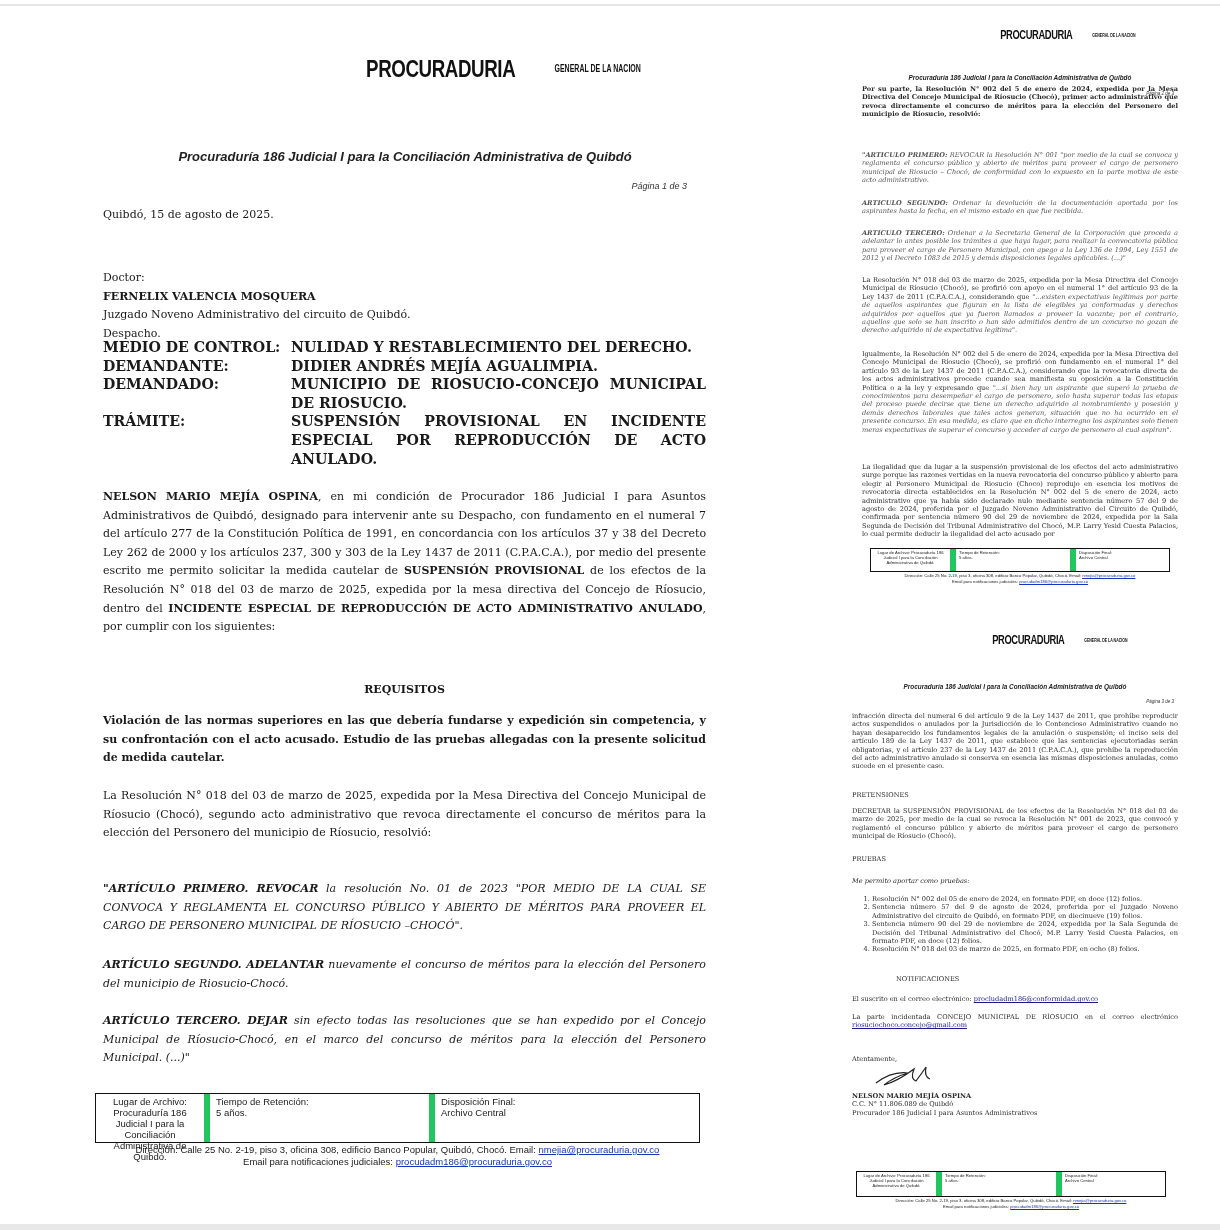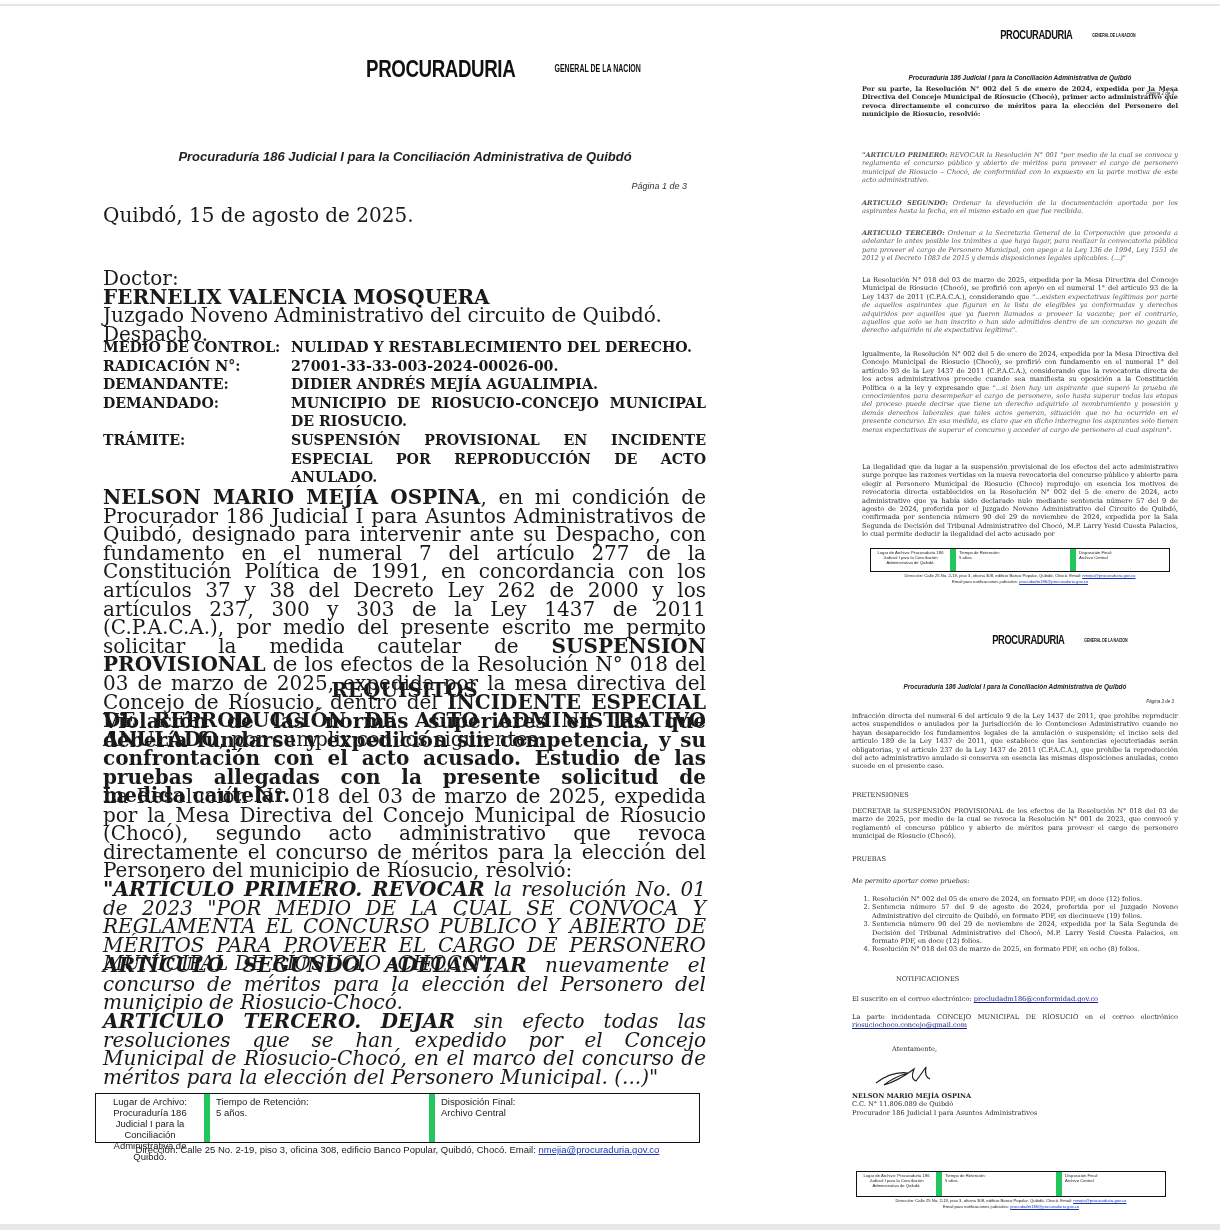--- a/index.html
+++ b/index.html
@@ -19,21 +19,21 @@
   .logo .ls { font-family: "Liberation Sans", sans-serif; font-weight: bold; color: #111; line-height: 1; transform: scaleX(0.7); white-space: nowrap; }
   .hdr { position: absolute; left: 0; width: 100%; text-align: center; font-family: "Liberation Sans", sans-serif; font-style: italic; font-weight: bold; color: #222; white-space: nowrap; }
   .pgnum { position: absolute; right: 0; font-family: "Liberation Sans", sans-serif; font-style: italic; color: #333; }
 
   
   #p1 .logo { left: 250px; top: 8px; width: 110px; }
   #p1 .logo .lt { font-size: 24px; }
   #p1 .logo .ls { font-size: 10px; }
   #p1 .hdr { top: 134px; font-size: 13px; }
   #p1 .pgnum { top: 166px; font-size: 9px; right: 28px; }
-  .t1 { position: absolute; left: 8px; width: 603px; font-size: 20px; line-height: 18.6px; }
+  .t1 { position: absolute; left: 8px; width: 603px; font-size: 11px; line-height: 18.6px; }
   .t1.just { text-align: justify; }
   .b { font-weight: bold; }
   .i { font-style: italic; }
   .center { text-align: center; }
   .kv { position: absolute; left: 8px; width: 603px; font-size: 14.2px; line-height: 18.6px; font-weight: bold; }
   .kv .row { display: flex; }
   .kv .k { width: 188px; flex: 0 0 188px; }
   .kv .v { flex: 1; text-align: justify; }
 
   .ftable { position: absolute; border: 1.5px solid #111; display: flex; font-family: "Liberation Sans", sans-serif; color: #222; }
@@ -105,24 +105,20 @@
     <div>Juzgado Noveno Administrativo del circuito de Quibdó.</div>
     <div>Despacho.</div>
   </div>
 
   <div class="kv" style="top:323px;">
     <div class="row">
         <div class="k">MEDIO DE CONTROL:</div>
         <div class="v">NULIDAD Y RESTABLECIMIENTO DEL DERECHO.</div>
       </div>
     <div class="row">
-        <div class="k">RADICACIÓN N°:</div>
-        <div class="v">27001-33-33-003-2024-00026-00.</div>
-      </div>
-    <div class="row">
         <div class="k">DEMANDANTE:</div>
         <div class="v">DIDIER ANDRÉS MEJÍA AGUALIMPIA.</div>
       </div>
     <div class="row">
         <div class="k">DEMANDADO:</div>
         <div class="v">MUNICIPIO DE RIOSUCIO-CONCEJO MUNICIPAL DE RIOSUCIO.</div>
       </div>
     <div class="row">
         <div class="k">TRÁMITE:</div>
         <div class="v">SUSPENSIÓN PROVISIONAL EN INCIDENTE ESPECIAL POR REPRODUCCIÓN DE ACTO ANULADO.</div>
@@ -149,20 +145,21 @@
         <div>Tiempo de Retención:</div>
         <div>5 años.</div>
       </div>
     <div class="c c3">
         <div>Disposición Final:</div>
         <div>Archivo Central</div>
       </div>
   </div>
   <div class="faddr">
     <div><span>Dirección: Calle 25 No. 2-19, piso 3, oficina 308, edificio Banco Popular, Quibdó, Chocó. Email: </span><a>nmejia@procuraduria.gov.co</a></div>
+    <div><span>Email para notificaciones judiciales: </span><a>procudadm186@procuraduria.gov.co</a></div>
   </div>
 </div>
 
 <div class="page" id="p2">
   <div class="logo">
     <svg width="46" height="46" viewBox="0 0 90 92">
       <line x1="45" y1="2" x2="45" y2="90" stroke="#2e2a86" stroke-width="3"></line>
       <polygon points="45,0 42,12 48,12" fill="#2e2a86"></polygon>
       <line x1="4" y1="55" x2="86" y2="55" stroke="#2e2a86" stroke-width="3"></line>
       <circle cx="45" cy="55" r="33" fill="none" stroke="#2e2a86" stroke-width="6"></circle>
@@ -234,21 +231,21 @@
       <li>Resolución N° 002 del 05 de enero de 2024, en formato PDF, en doce (12) folios.</li>
       <li>Sentencia número 57 del 9 de agosto de 2024, proferida por el Juzgado Noveno Administrativo del circuito de Quibdó, en formato PDF, en diecinueve (19) folios.</li>
       <li>Sentencia número 90 del 29 de noviembre de 2024, expedida por la Sala Segunda de Decisión del Tribunal Administrativo del Chocó, M.P. Larry Yesid Cuesta Palacios, en formato PDF, en doce (12) folios.</li>
       <li>Resolución N° 018 del 03 de marzo de 2025, en formato PDF, en ocho (8) folios.</li>
     </ol>
   </div>
 
   <div class="sm head" style="top:360px;margin-left:44px;">NOTIFICACIONES</div>
   <div class="sm" style="top:380px;"><span>El suscrito en el correo electrónico: </span><a>procludadm186@conformidad.gov.co</a></div>
   <div class="sm" style="top:398px;"><span>La parte incidentada CONCEJO MUNICIPAL DE RÍOSUCIO en el correo electrónico </span><a>riosuciochoco.concejo@gmail.com</a></div>
-  <div class="sm" style="top:430px;margin-left:40px;">Atentamente,</div>
+  <div class="sm" style="top:440px;">Atentamente,</div>
 
   <svg class="sig" style="left:22px; top:448px;" width="60" height="26" viewBox="0 0 60 26">
     <path d="M2 20 Q18 8 34 10 Q20 14 10 22 Q24 18 40 6 Q36 16 42 18 Q48 10 52 4 Q50 14 56 16" fill="none" stroke="#222" stroke-width="1.2"></path>
   </svg>
 
   <div class="sm" style="top:477px; text-align:left;">
     <div class="b">NELSON MARIO MEJÍA OSPINA</div>
     <div>C.C. N° 11.806.089 de Quibdó</div>
     <div>Procurador 186 Judicial I para Asuntos Administrativos</div>
   </div>

